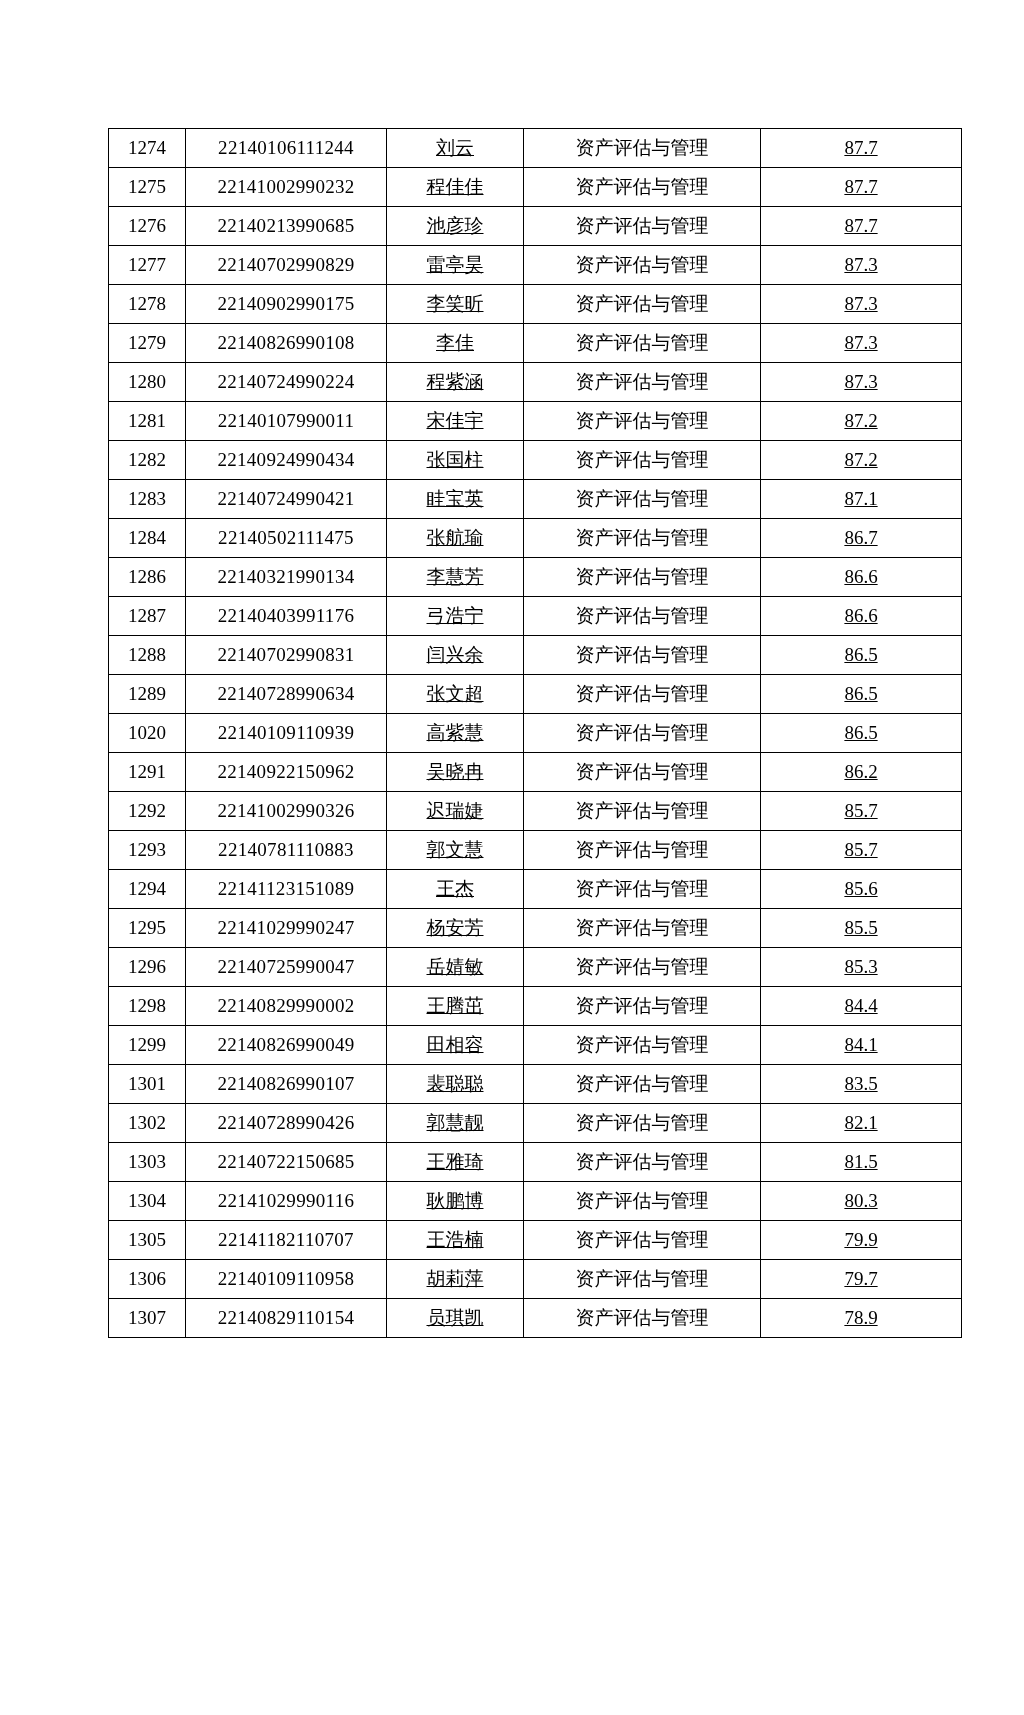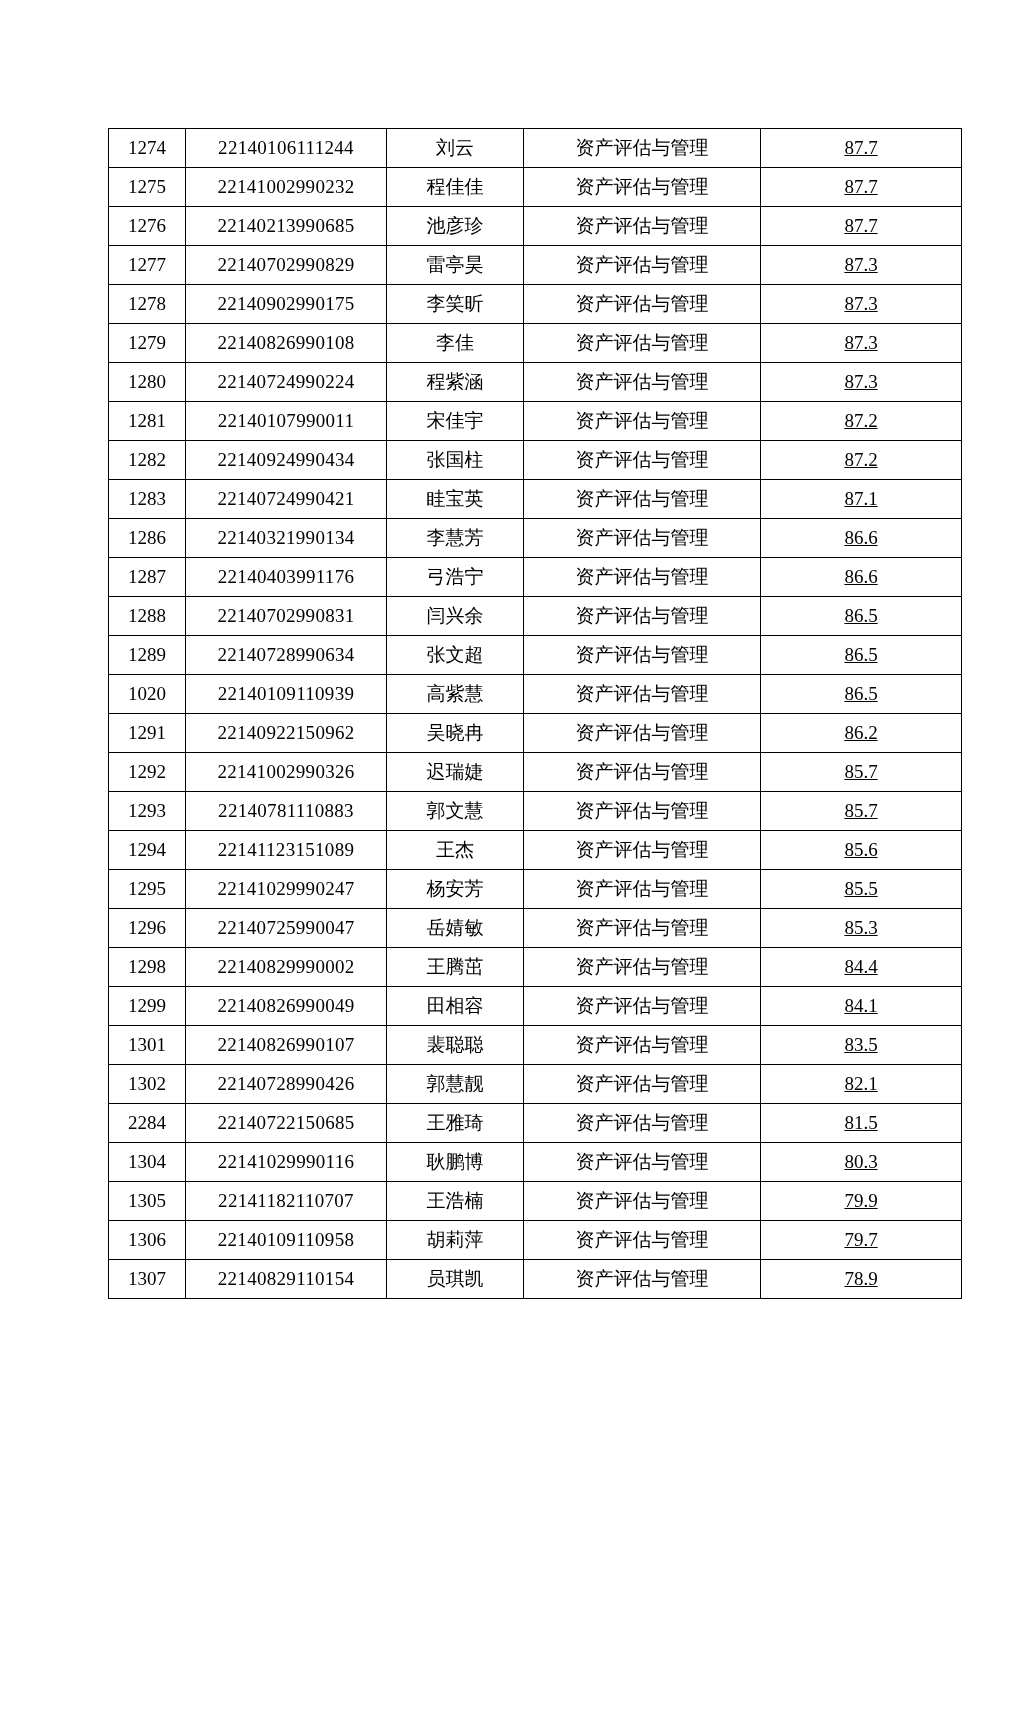--- a/index.html
+++ b/index.html
@@ -31,21 +31,21 @@
     padding: 0 4px;
     text-align: center;
     vertical-align: middle;
     font-size: 19px;
     line-height: 1.1;
     white-space: nowrap;
     overflow: hidden;
   }
   td.col-rank   { width: 68px; }
   td.col-id     { width: 192px; letter-spacing: 0.3px; }
-  td.col-name   { width: 128px; }
+  td.col-name   { width: 128px; text-decoration: underline; }
   td.col-major  { width: 228px; }
   td.col-score  { width: 192px; text-decoration: underline; }
 </style>
 </head>
 <body>
 
 <div class="page">
   <table class="score-table">
     <tbody>
         <tr>
@@ -112,20 +112,27 @@
           <td class="col-score">87.2</td>
         </tr>
         <tr>
           <td class="col-rank">1283</td>
           <td class="col-id">22140724990421</td>
           <td class="col-name">眭宝英</td>
           <td class="col-major">资产评估与管理</td>
           <td class="col-score">87.1</td>
         </tr>
         <tr>
+          <td class="col-rank">1284</td>
+          <td class="col-id">22140502111475</td>
+          <td class="col-name">张航瑜</td>
+          <td class="col-major">资产评估与管理</td>
+          <td class="col-score">86.7</td>
+        </tr>
+        <tr>
           <td class="col-rank">1286</td>
           <td class="col-id">22140321990134</td>
           <td class="col-name">李慧芳</td>
           <td class="col-major">资产评估与管理</td>
           <td class="col-score">86.6</td>
         </tr>
         <tr>
           <td class="col-rank">1287</td>
           <td class="col-id">22140403991176</td>
           <td class="col-name">弓浩宁</td>
@@ -217,21 +224,21 @@
           <td class="col-score">83.5</td>
         </tr>
         <tr>
           <td class="col-rank">1302</td>
           <td class="col-id">22140728990426</td>
           <td class="col-name">郭慧靓</td>
           <td class="col-major">资产评估与管理</td>
           <td class="col-score">82.1</td>
         </tr>
         <tr>
-          <td class="col-rank">2284</td>
+          <td class="col-rank">1303</td>
           <td class="col-id">22140722150685</td>
           <td class="col-name">王雅琦</td>
           <td class="col-major">资产评估与管理</td>
           <td class="col-score">81.5</td>
         </tr>
         <tr>
           <td class="col-rank">1304</td>
           <td class="col-id">22141029990116</td>
           <td class="col-name">耿鹏博</td>
           <td class="col-major">资产评估与管理</td>

